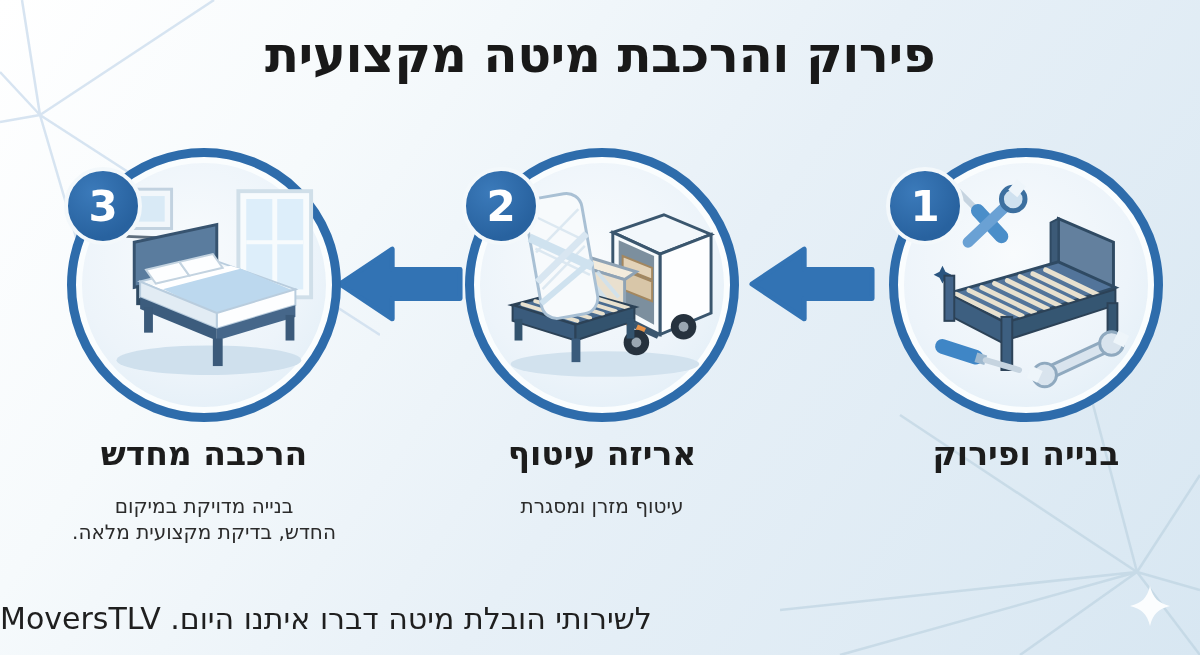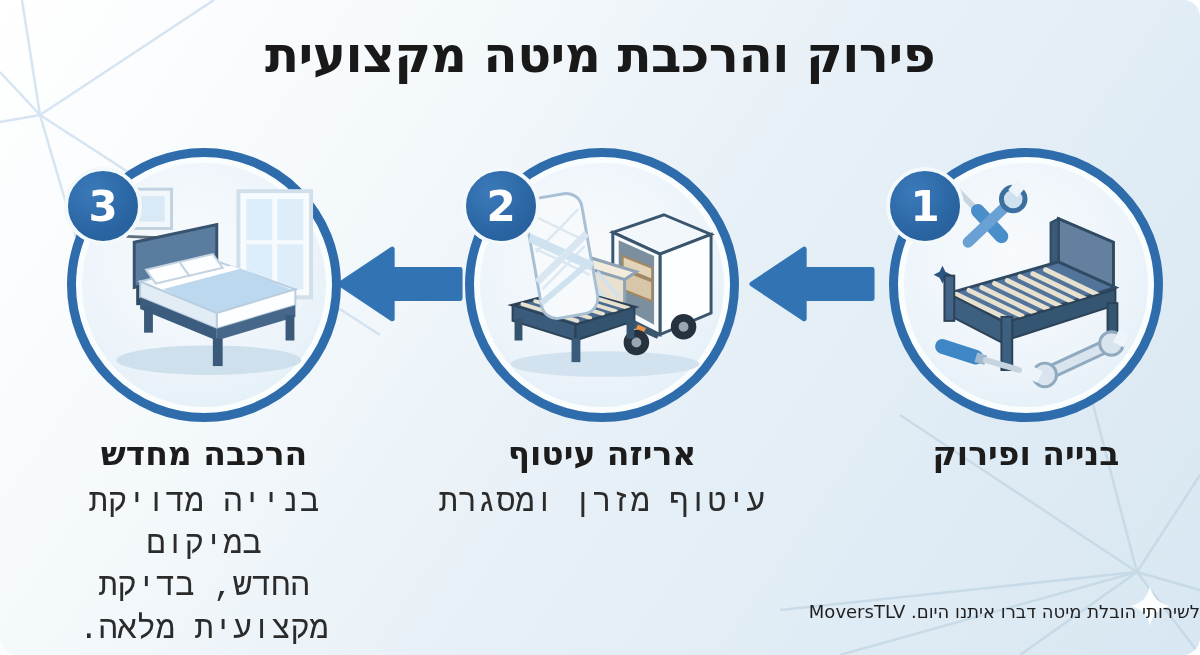--- a/index.html
+++ b/index.html
@@ -2,21 +2,20 @@
 <html lang="he"><head>
 <meta charset="utf-8">
 <style>
   * { box-sizing: border-box; margin: 0; padding: 0; }
   html,body { width:1200px; height:655px; }
   body { font-family:"DejaVu Sans","Liberation Sans",sans-serif; }
 
   .canvas {
     position:relative; width:1200px; height:655px; overflow:hidden;
     background:linear-gradient(125deg,#ffffff 0%,#f6fafc 25%,#e7f0f7 55%,#d8e7f2 100%);
-    border-radius:17px;
   }
 
   .bg-tl { position:absolute; left:0; top:0; pointer-events:none; }
   .bg-br { position:absolute; right:0; bottom:0; pointer-events:none; }
 
   .title {
     position:absolute; top:26px; left:0; width:100%;
     text-align:center; direction:rtl;
     font-size:50px; font-weight:800; color:#191919; letter-spacing:-0.5px;
   }
@@ -43,32 +42,32 @@
     border:4px solid #f3f8fb;
     display:flex; align-items:center; justify-content:center;
     color:#ffffff; font-size:42px; font-weight:700; z-index:3;
   }
 
   .heading {
     margin-top:12px; direction:rtl;
     font-size:33px; font-weight:700; color:#1c1c1c;
   }
   .body-text {
-    margin-top:9px; direction:rtl;
-    font-size:32px; line-height:1.32; color:#2b2b2b;font-family:Liberation Mono, monospace;
+    margin-top:20px; direction:rtl;
+    font-size:20px; line-height:1.32; color:#2b2b2b;
   }
 
   .arrow { position:absolute; top:242px; }
   .arrow-1 { left:748px; }
   .arrow-2 { left:336px; }
 
   .footer {
     position:absolute; top:601px; left:0; width:100%;
-    text-align:right; direction:rtl;
-    font-size:18px; color:#1f1f1f;
+    text-align:left; direction:rtl;
+    font-size:30px; color:#1f1f1f;
   }
 </style>
 </head>
 <body>
 
 <div class="canvas">
 
   <svg class="bg-tl" width="380" height="380" viewBox="0 0 380 380">
     <path d="M40 115 L214 0 M40 115 L0 72 M40 115 L0 122 M40 115 L118 380 M40 115 L380 335 M40 115 L22 0" stroke="#cddded" stroke-width="2.5" opacity="0.8" fill="none"></path>
   </svg>

